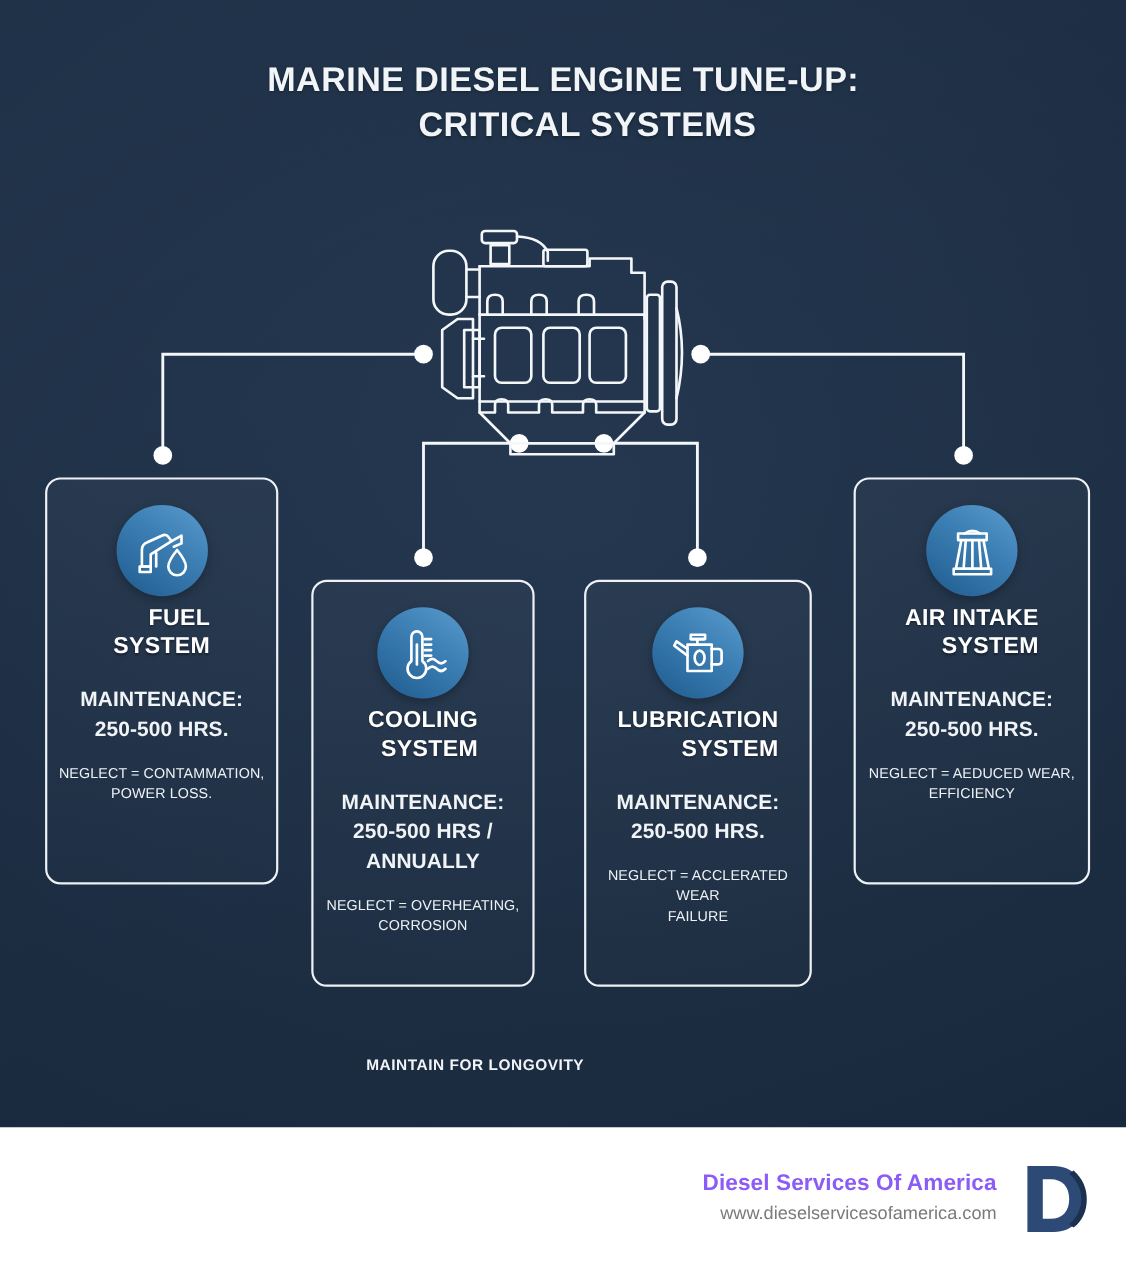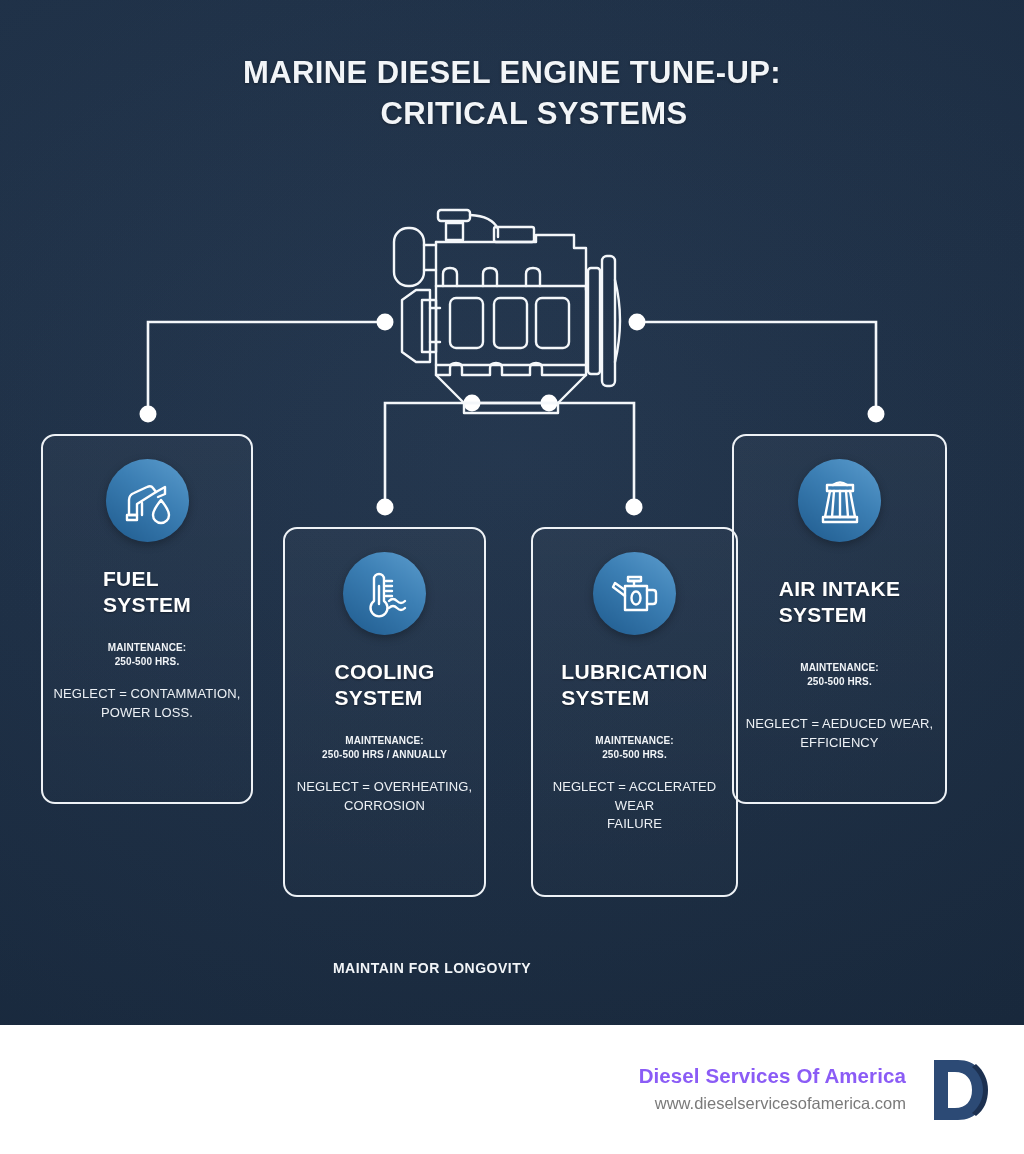--- a/index.html
+++ b/index.html
@@ -69,47 +69,47 @@
     border-radius:14px;
     background:linear-gradient(180deg, rgba(255,255,255,.030), rgba(255,255,255,.008));
     z-index:4;
     display:flex;
     flex-direction:column;
     align-items:center;
   }
   .card.c1 { left:41px;  top:434px; width:212px; height:370px; }
   .card.c2 { left:283px; top:527px; width:203px; height:370px; }
   .card.c3 { left:531px; top:527px; width:207px; height:370px; }
-  .card.c4 { left:732px; top:434px; width:215px; height:370px;gap:10px; }
+  .card.c4 { left:776px; top:434px; width:215px; height:370px; }
 
   .icon-circle {
     width:83px; height:83px;
     border-radius:50%;
     margin-top:23px;
     background:linear-gradient(215deg, #5b9ccd 0%, #3c7fb4 42%, #1f5b8e 100%);
     box-shadow:0 3px 9px rgba(0,0,0,.28);
     display:flex; align-items:center; justify-content:center;
   }
   .icon-circle svg { display:block; }
 
   .card-title {
-    margin-top:24px;
+    margin-top:7px;
     color:#ffffff;
     font-weight:bold;
     font-size:21px;
     line-height:1.26;
-    text-align:left;
+    text-align:right;
     letter-spacing:.3px;
     text-shadow:0 1px 2px rgba(0,0,0,.4);
   }
   .card-maint {
     margin-top:22px;
     color:#f1f4f7;
     font-weight:bold;
-    font-size:10px;
+    font-size:19px;
     line-height:1.42;
     text-align:center;
     letter-spacing:.1px;
     padding:0 8px;
   }
   .card-neglect {
     margin-top:16px;
     color:#edf1f5;
     font-weight:normal;
     font-size:13px;

